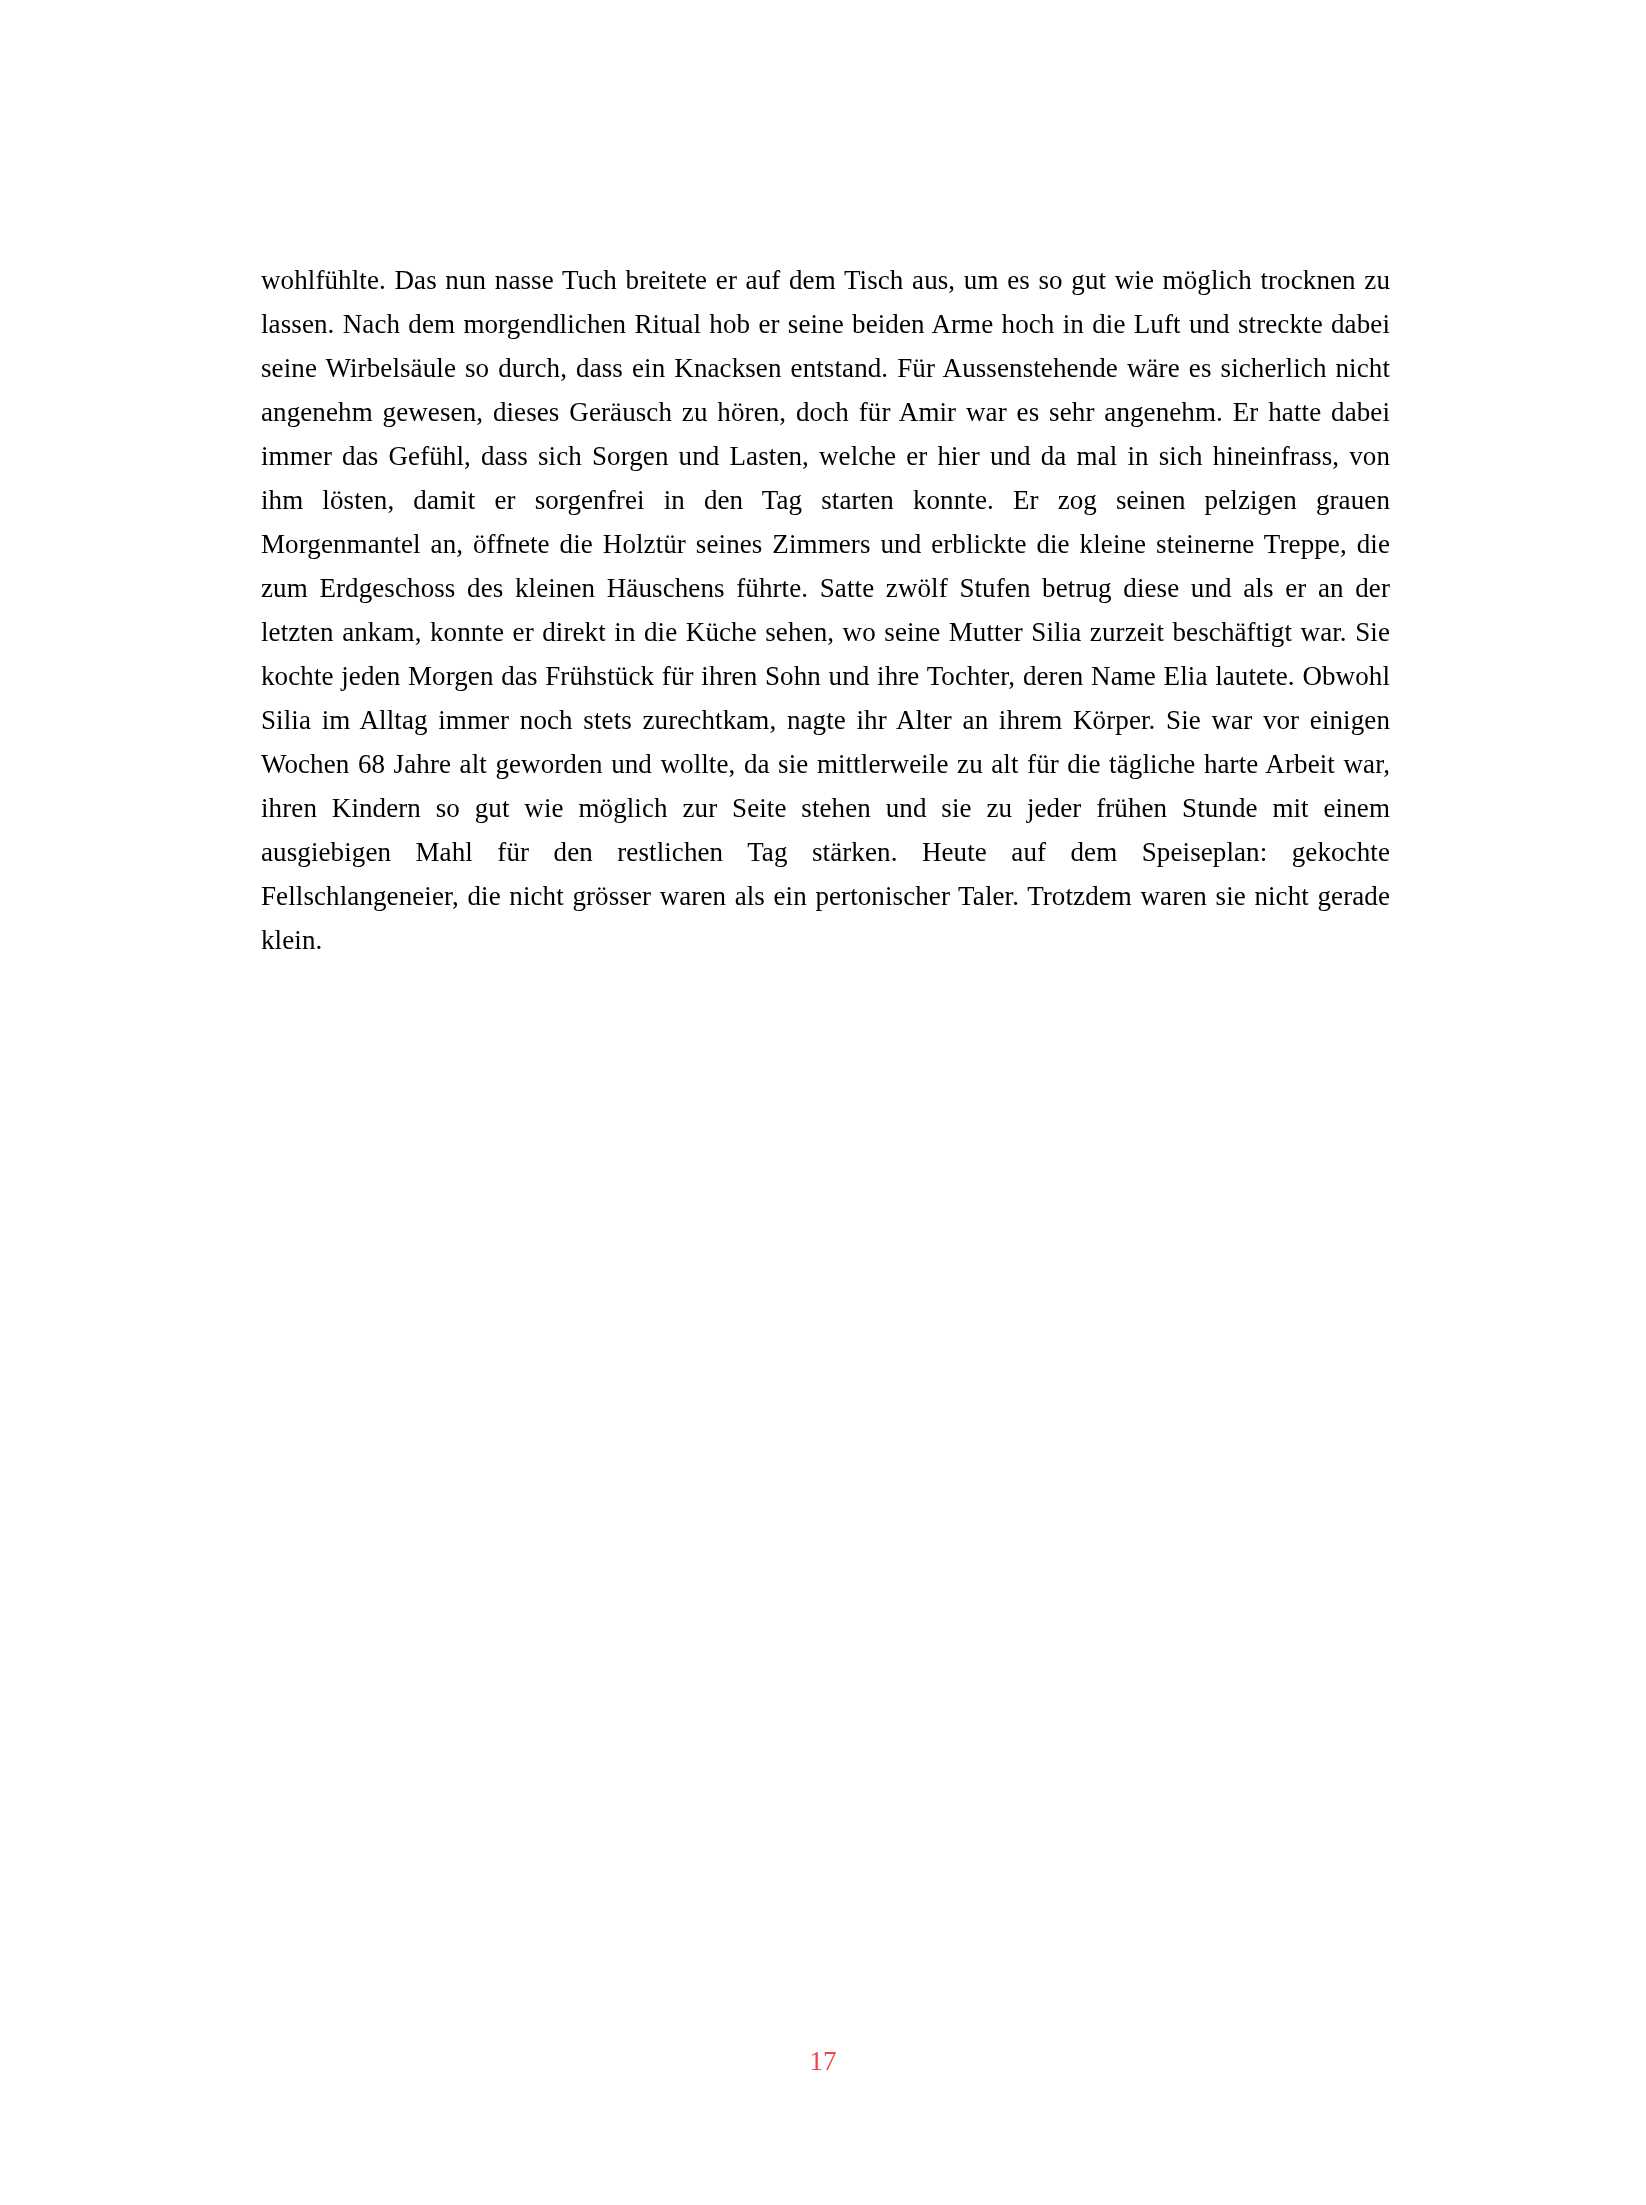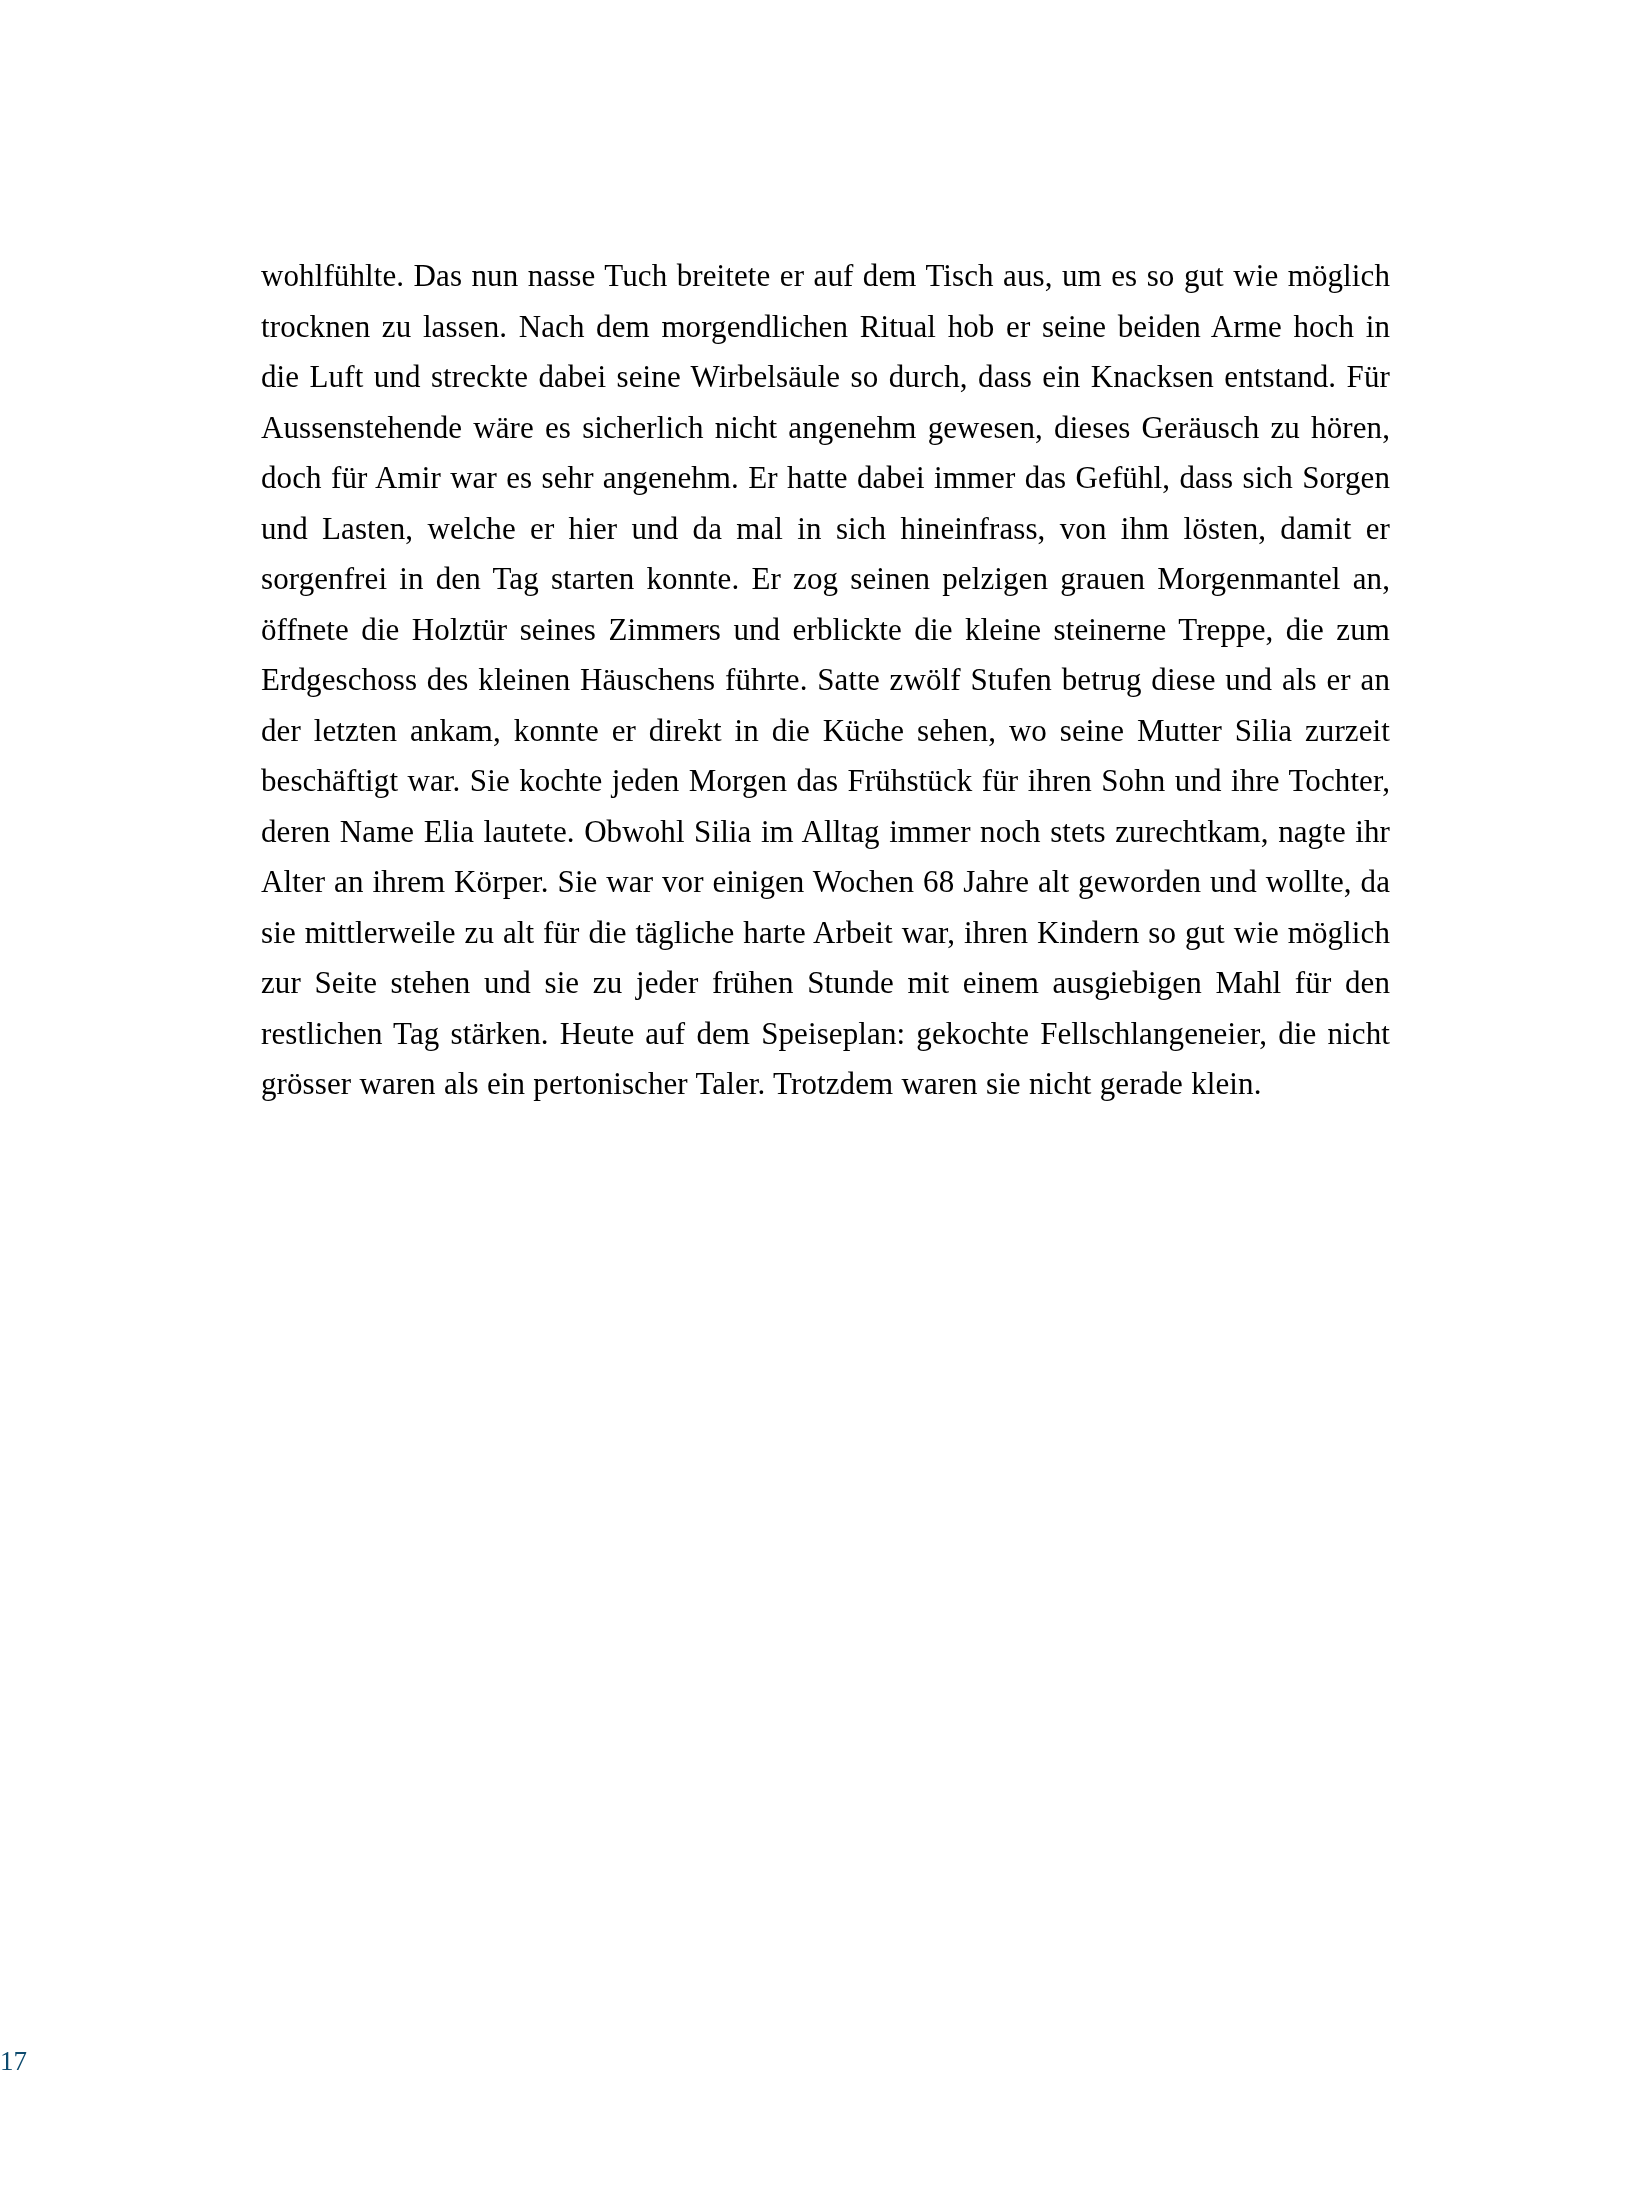--- a/index.html
+++ b/index.html
@@ -22,42 +22,43 @@
     position: relative;
     background: #ffffff;
   }
   .text-column {
     position: absolute;
     left: 261px;
     top: 251px;
     width: 1129px;
   }
   .para {
-    margin: 0 0 0px 0;
-    font-size: 31px;
+    margin: 7px 0 0px 0;
+    font-size: 27px;
     line-height: 1.63;
     text-align: justify;
     text-justify: inter-word;
     letter-spacing: 0.1px;
     word-spacing: 0.4px;
   }
   .para.first {
     text-indent: 0;
   }
   .para + .para {
     margin-top: 21px;
   }
   .page-number {
     position: absolute;
     left: 0;
     right: 0;
     top: 2046px;
+    text-align: center;
     font-size: 27px;
     font-family: "Liberation Serif", serif;
-    color: #0c4a6e;
+    color: #ef4444;
   }
 </style>
 </head>
 <body>
 
 <div class="page">
 
   <div class="text-column">
     <p class="para first">wohlfühlte. Das nun nasse Tuch breitete er auf dem Tisch aus, um es so gut wie möglich trocknen zu lassen. Nach dem morgendlichen Ritual hob er seine beiden Arme hoch in die Luft und streckte dabei seine Wirbelsäule so durch, dass ein Knacksen entstand. Für Aussenstehende wäre es sicherlich nicht angenehm gewesen, dieses Geräusch zu hören, doch für Amir war es sehr angenehm. Er hatte dabei immer das Gefühl, dass sich Sorgen und Lasten, welche er hier und da mal in sich hineinfrass, von ihm lösten, damit er sorgenfrei in den Tag starten konnte. Er zog seinen pelzigen grauen Morgenmantel an, öffnete die Holztür seines Zimmers und erblickte die kleine steinerne Treppe, die zum Erdgeschoss des kleinen Häuschens führte. Satte zwölf Stufen betrug diese und als er an der letzten ankam, konnte er direkt in die Küche sehen, wo seine Mutter Silia zurzeit beschäftigt war. Sie kochte jeden Morgen das Frühstück für ihren Sohn und ihre Tochter, deren Name Elia lautete. Obwohl Silia im Alltag immer noch stets zurechtkam, nagte ihr Alter an ihrem Körper. Sie war vor einigen Wochen 68 Jahre alt geworden und wollte, da sie mittlerweile zu alt für die tägliche harte Arbeit war, ihren Kindern so gut wie möglich zur Seite stehen und sie zu jeder frühen Stunde mit einem ausgiebigen Mahl für den restlichen Tag stärken. Heute auf dem Speiseplan: gekochte Fellschlangeneier, die nicht grösser waren als ein pertonischer Taler. Trotzdem waren sie nicht gerade klein.</p>
   </div>

